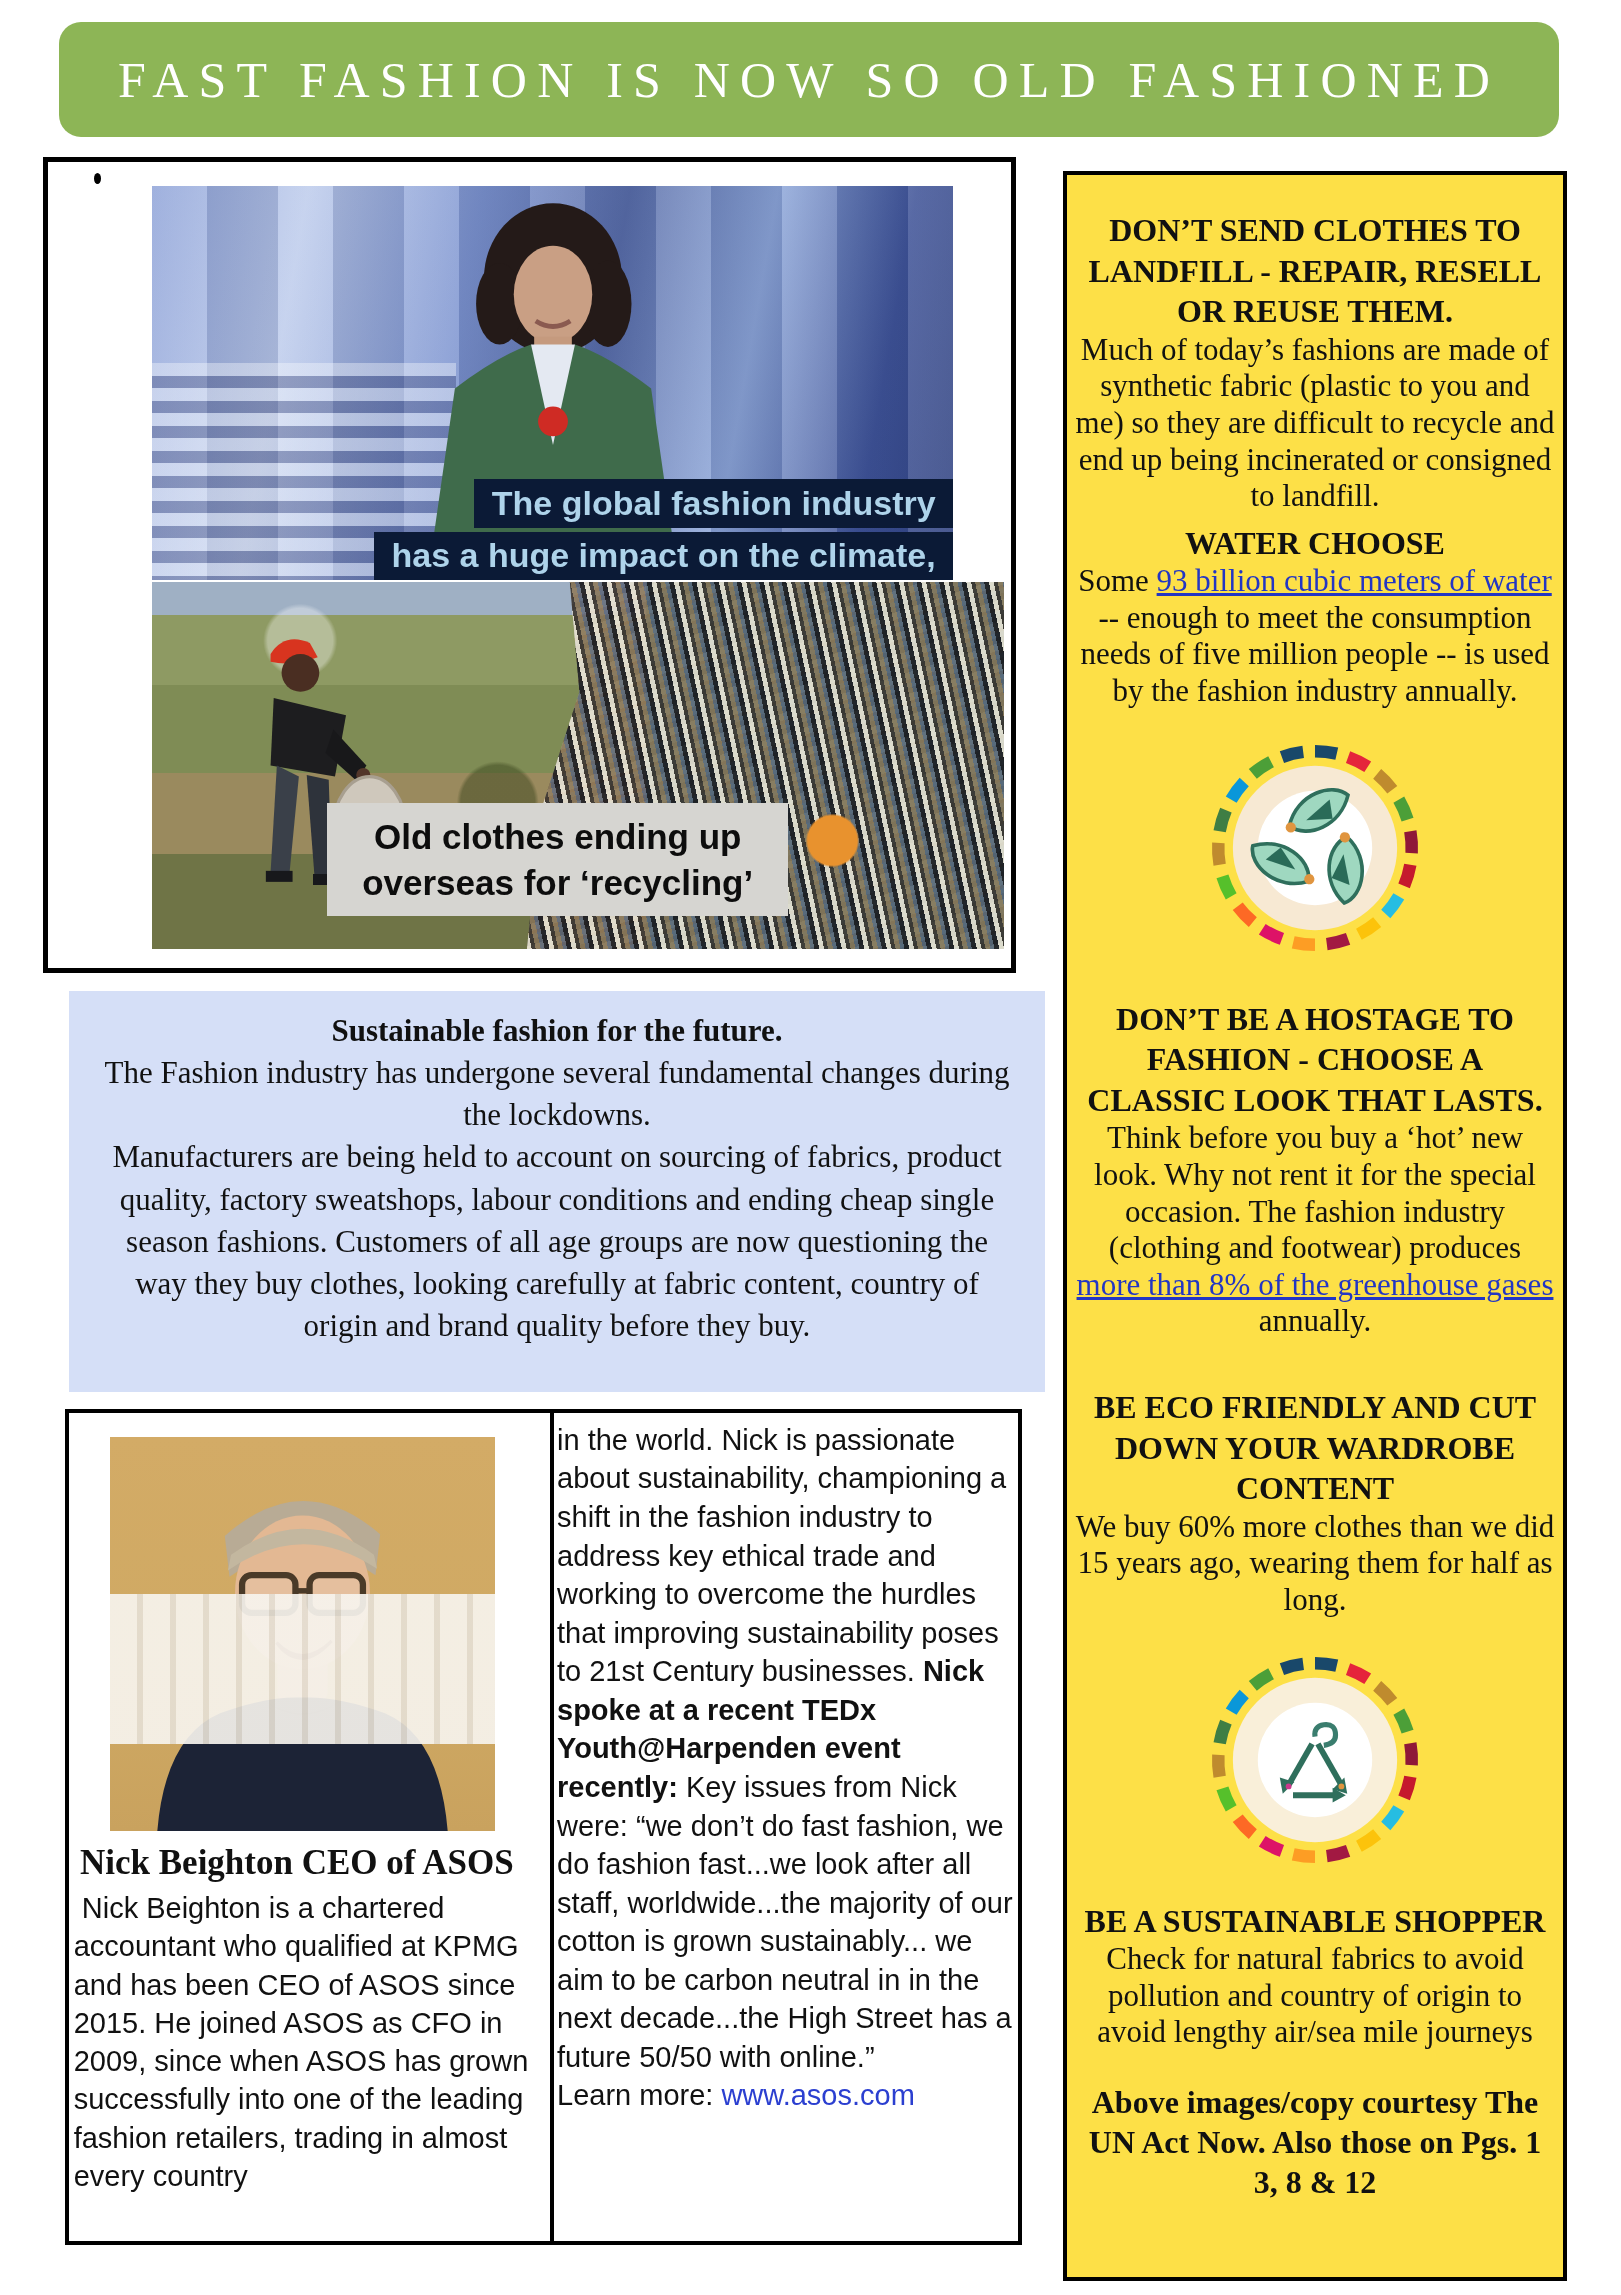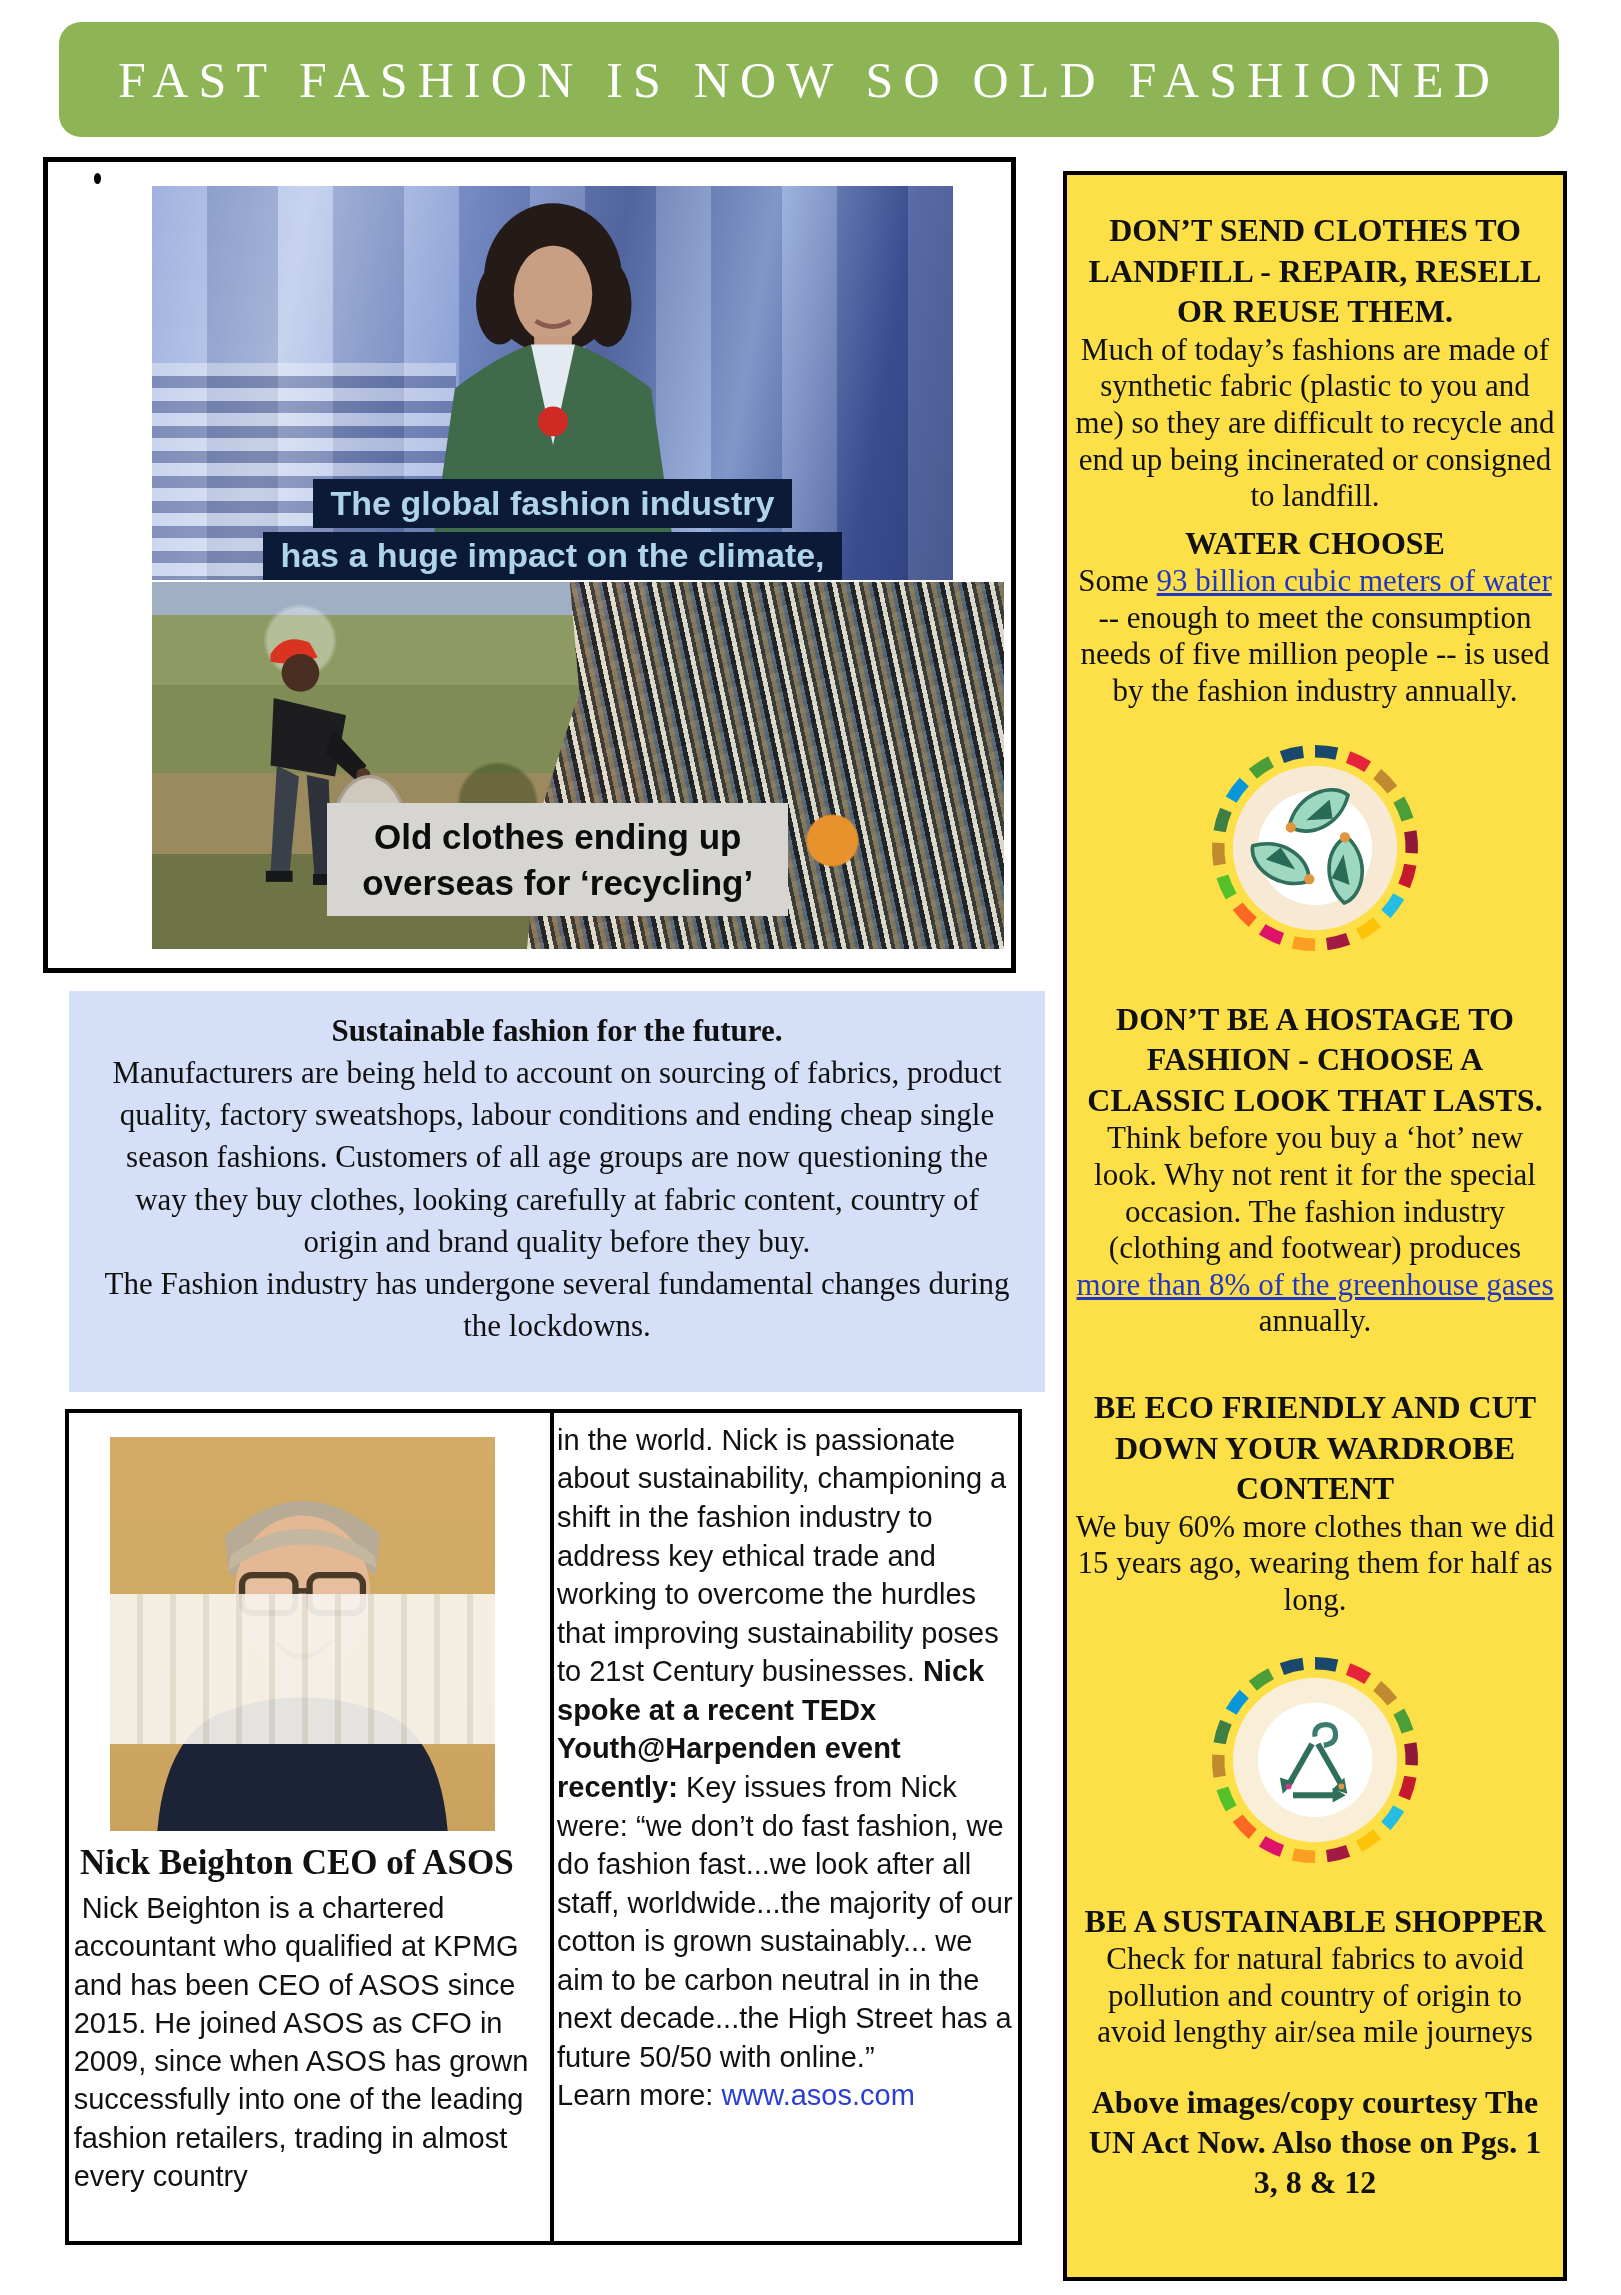--- a/index.html
+++ b/index.html
@@ -14,21 +14,21 @@
   .media-box{position:absolute;left:43px;top:157px;width:963px;height:806px;border:5.5px solid #000;background:#fff;}
   .bullet-dot{position:absolute;left:46px;top:11px;width:7px;height:11px;background:#000;border-radius:50%;}
 
   .video-still{position:absolute;left:104px;top:24px;width:801px;height:394px;overflow:hidden;
     background:
       repeating-linear-gradient(90deg, rgba(225,233,252,0.16) 0 55px, rgba(40,60,120,0.18) 55px 126px),
       linear-gradient(100deg,#93a6d8 0%,#c2cfec 18%,#8197d0 38%,#5a6da6 55%,#93abda 72%,#3e5194 88%,#2c3d7a 100%);}
   .blinds{position:absolute;left:0;top:45%;width:38%;height:55%;
     background:repeating-linear-gradient(180deg, rgba(250,252,255,0.38) 0 12.6px, rgba(25,35,90,0.30) 12.6px 25px);}
   .video-figure{position:absolute;left:50%;top:0;transform:translateX(-50%);}
-  .vcap-wrap{position:absolute;left:0;right:0;bottom:0;text-align:center;}
+  .vcap-wrap{position:absolute;left:0;right:0;bottom:0;text-align:right;}
   .vcap{display:inline-block;background:#0b1a36;color:#aed3ea;font-family:"Liberation Sans",sans-serif;
         font-weight:bold;font-size:34px;line-height:1.1;padding:5.5px 17.3px;}
   .vcap1{margin-bottom:3.9px;}
 
   .landfill-still{position:absolute;left:104px;top:420px;width:852px;height:367px;overflow:hidden;background:#0f766e;}
   .field{position:absolute;left:0;top:0;width:58%;height:100%;
     background:
       radial-gradient(circle at 30% 16%, rgba(255,255,255,0.35) 0 7%, transparent 8%),
       radial-gradient(circle at 70% 60%, rgba(60,70,30,0.5) 0 9%, transparent 10%),
       linear-gradient(180deg,#9fb0c4 0 9%,#8e9a63 9% 28%,#7f8c55 28% 52%,#9a8a5e 52% 74%,#6f7446 74% 100%);}
@@ -130,22 +130,22 @@
     </svg>
     <div class="lcap">
       <div>Old clothes ending up</div>
       <div>overseas for ‘recycling’</div>
     </div>
   </div>
 </section>
 
 <section class="quote-box">
   <div class="quote-title">Sustainable fashion for the future.</div>
+  <div>The Fashion industry has undergone several fundamental changes during the lockdowns.</div>
   <div>Manufacturers are being held to account on sourcing of fabrics, product quality, factory sweatshops, labour conditions and ending cheap single season fashions. Customers of all age groups are now questioning the way they buy clothes, looking carefully at fabric content, country of origin and brand quality before they buy.</div>
-  <div>The Fashion industry has undergone several fundamental changes during the lockdowns.</div>
 </section>
 
 <section class="profile-box">
   <div class="profile-divider"></div>
 
   <div class="portrait">
     <div class="railing"></div>
     <svg width="385" height="394" viewBox="0 0 490 502">
       <path d="M146 126 Q245 38 344 124 L338 176 Q245 112 152 178 Z" fill="#b8ab95"></path>
       <rect x="213" y="268" width="64" height="74" rx="18" fill="#dcae8a"></rect>

